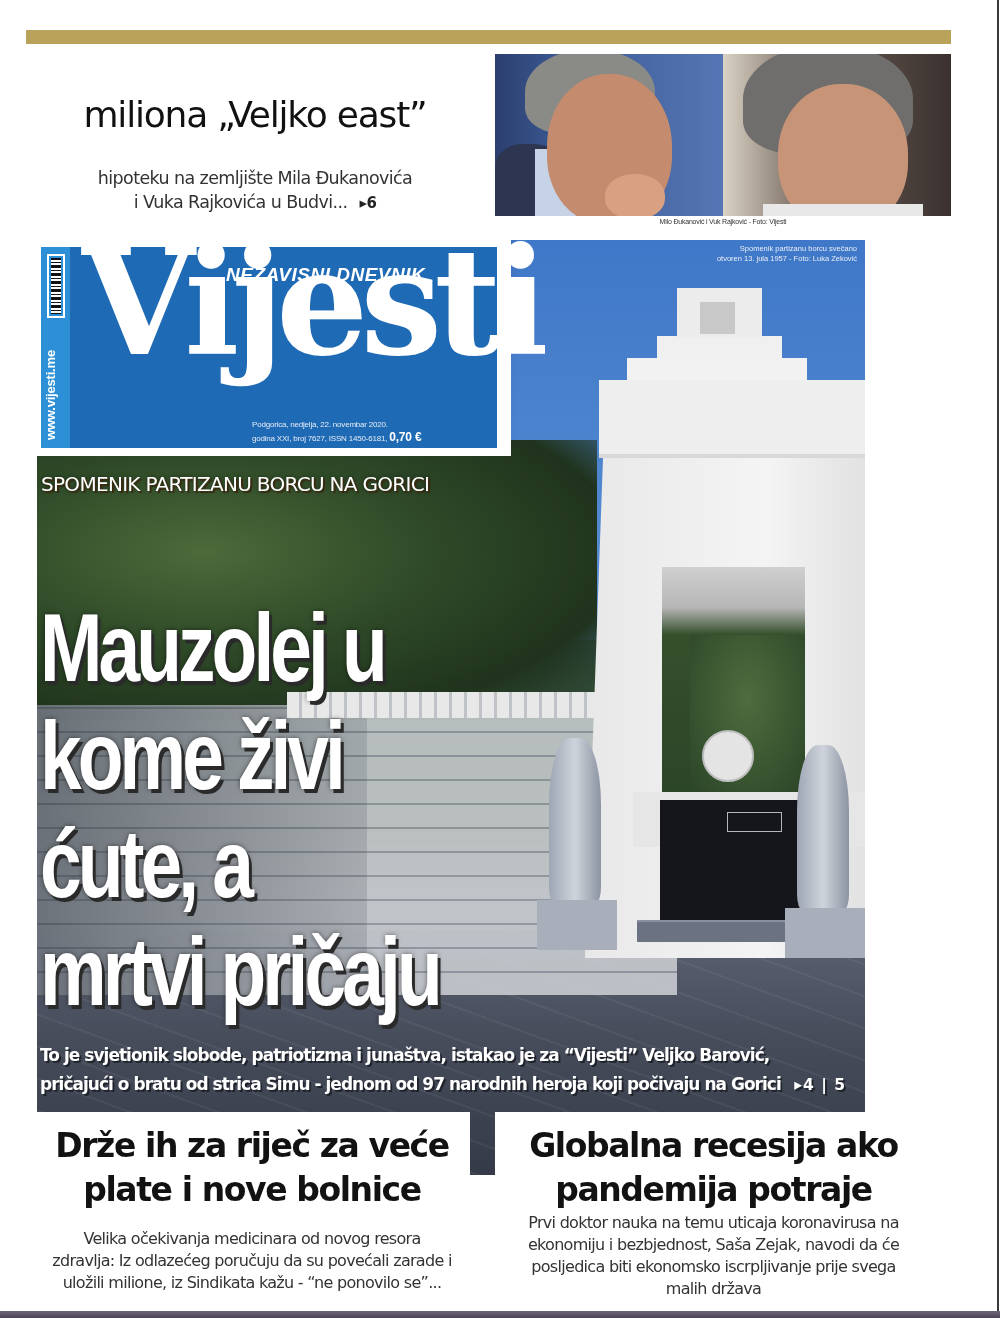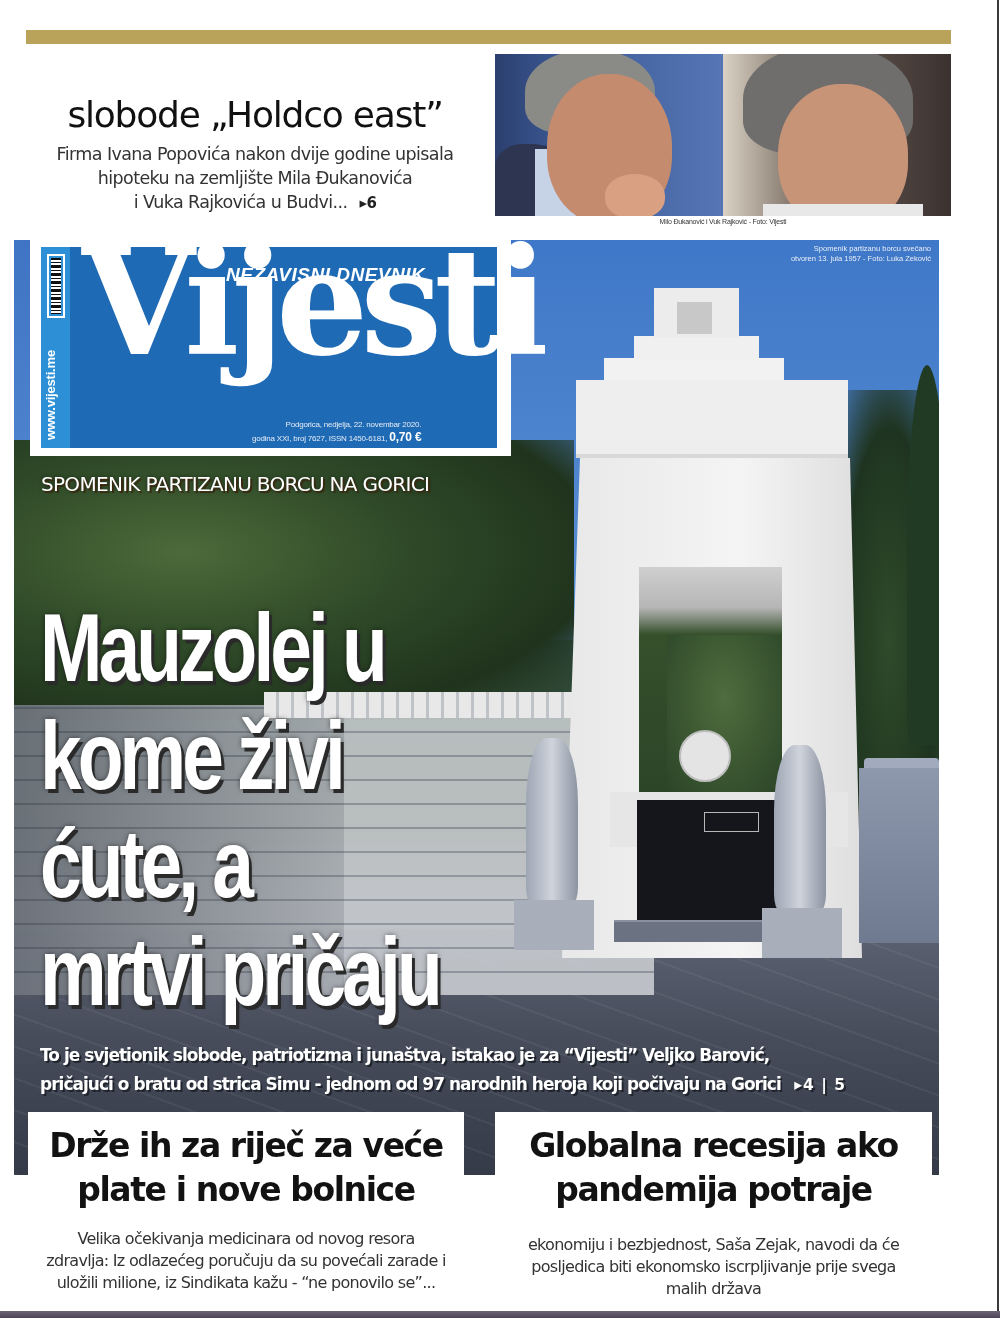--- a/index.html
+++ b/index.html
@@ -20,21 +20,21 @@
   .top-photo { position: absolute; left: 495px; top: 54px; width: 456px; height: 162px; display: flex; overflow: hidden; }
   .portrait { position: relative; flex: 1; overflow: hidden; }
   .portrait-1 { background: linear-gradient(90deg, #2c3f6e 0%, #3b5a96 30%, #5675b4 100%); }
   .portrait-2 { background: linear-gradient(90deg, #d9d2c4 0%, #6a5b52 40%, #3b3230 100%); }
   .face { position: absolute; border-radius: 48% 48% 45% 45%; }
   .hair { position: absolute; border-radius: 50% 50% 30% 30%; }
   .suit { position: absolute; }
   .top-photo-caption { position: absolute; left: 495px; top: 218px; width: 456px; text-align: center; font-size: 7px; color: #333; letter-spacing: -0.2px; }
 
   
-  .hero { position: absolute; left: 14px; top: 240px; width: 925px; height: 935px; overflow: hidden;
+  .hero { position: absolute; left: 37px; top: 240px; width: 828px; height: 935px; overflow: hidden;
     background: linear-gradient(180deg, #3e74c3 0%, #4c82cd 22%, #4a7fc4 38%, #3b5a4a 46%, #2d4530 55%, #44503f 63%, #6f7478 70%, #5f6470 80%, #3e4555 90%, #323846 100%); }
   .sky { position: absolute; left: 480px; top: 0; width: 445px; height: 400px; background: linear-gradient(180deg, #3f78c8, #5a8fd4); }
   .trees-left { position: absolute; left: 0; top: 200px; width: 560px; height: 280px;
     background: radial-gradient(ellipse at 30% 40%, #4c6a3a 0%, #2f4a28 40%, #20331d 75%, rgba(0,0,0,0) 100%); }
   .trees-right { position: absolute; left: 820px; top: 150px; width: 110px; height: 420px;
     background: radial-gradient(ellipse at 50% 60%, #2e4b2a 0%, #1f3420 60%, rgba(0,0,0,0) 100%); }
   .cypress { position: absolute; left: 893px; top: 125px; width: 40px; height: 380px; border-radius: 50% 50% 10% 10%; background: #203a24; }
   .wall { position: absolute; left: 0; top: 465px; width: 640px; height: 290px;
     background: repeating-linear-gradient(0deg, #cfd2d6 0 22px, #9aa0a8 22px 24px),
                 #c5c9cf; opacity: 0.85; }
@@ -67,49 +67,49 @@
 
   
   .masthead-wrap { position: absolute; left: 30px; top: 240px; width: 481px; height: 216px; background: #ffffff; }
   .masthead { position: absolute; left: 41px; top: 247px; width: 456px; height: 201px; background: #1f6ab4; overflow: hidden; }
   .mast-strip { position: absolute; left: 41px; top: 247px; width: 29px; height: 201px; background: #2d90d6; }
   .barcode { position: absolute; left: 47px; top: 254px; width: 18px; height: 64px; background: #fff; padding: 2px;
     background-image: repeating-linear-gradient(0deg, #111 0 3px, #fff 3px 5px, #111 5px 6px, #fff 6px 8px); background-clip: content-box; border: 2px solid #fff; }
   .mast-url { position: absolute; left: 43px; top: 440px; transform: rotate(-90deg); transform-origin: 0 0; width: 112px; font-size: 13px; font-weight: bold; color: #ffffff; white-space: nowrap; letter-spacing: -0.2px; }
   .mast-tagline { position: absolute; left: 226px; top: 264px; font-size: 19px; font-weight: bold; font-style: italic; color: #ffffff; letter-spacing: 0.5px; white-space: nowrap; }
   .mast-logo { position: absolute; left: 82px; top: 228px; font-family: "DejaVu Serif", "Liberation Serif", serif; font-weight: bold; font-size: 148px; color: #ffffff; letter-spacing: -8px; line-height: 1; white-space: nowrap; transform: scaleX(0.98); transform-origin: left; }
-  .mast-info { position: absolute; left: 252px; top: 419px; font-size: 8px; line-height: 12px; color: #e4ecf7; white-space: nowrap; letter-spacing: -0.2px; text-align: right; }
+  .mast-info { position: absolute; left: 252px; top: 419px; font-size: 8px; line-height: 12px; color: #e4ecf7; white-space: nowrap; letter-spacing: -0.2px; }
   .mast-info b { color: #fff; font-size: 12px; }
 
   
   .kicker { position: absolute; left: 41px; top: 472px; width: 470px; font-family: "DejaVu Sans", sans-serif; font-weight: normal; font-size: 20px; line-height: 24px; color: #ffffff; letter-spacing: -0.7px; text-shadow: 2px 2px 0 #3a2a10, 0 0 4px rgba(0,0,0,.6); }
   .hero-headline { position: absolute; left: 40px; top: 594px; width: 600px; font-family: "Liberation Sans", sans-serif; font-weight: bold; font-size: 96px; line-height: 108px; color: #ffffff; letter-spacing: -5px; transform: scaleX(0.78); transform-origin: left top; text-shadow: 4px 4px 0 #2a2a2a, 0 0 6px rgba(0,0,0,.5); white-space: nowrap; }
   .hero-deck { position: absolute; left: 40px; top: 1041px; width: 900px; font-family: "DejaVu Sans", sans-serif; font-weight: bold; font-size: 17.5px; line-height: 29px; color: #ffffff; letter-spacing: -1px; text-shadow: 2px 2px 0 #20242c; transform: scaleX(0.97); transform-origin: left; }
   .hero-deck .page-ref-hero { margin-left: 14px; font-size: 16px; letter-spacing: 1px; }
 
   
   .box { position: absolute; top: 1112px; background: #ffffff; text-align: center; padding-top: 12px; }
-  .box-left { left: 28px; width: 436px; height: 200px; }
+  .box-left { left: 34px; width: 436px; height: 200px; }
   .box-right { left: 495px; width: 437px; height: 200px; }
   .box-title { font-family: "DejaVu Sans", sans-serif; font-size: 33px; line-height: 44px; color: #121212; letter-spacing: -1.4px; }
   .box-text { margin-top: 16px; font-family: "DejaVu Sans", sans-serif; font-size: 16px; line-height: 22px; color: #333; letter-spacing: -0.7px; padding: 0 12px; }
   .box-right .box-text { margin-top: 0; }
 </style>
 </head>
 <body>
 
 <div class="gold-bar" style="background:#b9a35a"></div>
 
 <div class="top-story">
   <h2 class="top-headline">
     <br>
-    <span>slobode „Holdco east”</span>
+    <span>miliona „Veljko east”</span>
   </h2>
   <p class="top-deck">
-    <span>Firma Ivana Popovića nakon dvije godine upisala</span><br>
+    <br>
     <span>hipoteku na zemljište Mila Đukanovića</span><br>
     <span>i Vuka Rajkovića u Budvi...</span><span class="page-ref">▸6</span>
   </p>
 </div>
 
 <div class="top-photo">
   <div class="portrait portrait-1">
     <div class="suit" style="left:0;top:90px;width:90px;height:80px;background:#2d3550;border-radius:30% 60% 0 0;"></div>
     <div class="suit" style="left:40px;top:95px;width:55px;height:70px;background:#c6d2e6;"></div>
     <div class="hair" style="left:30px;top:-5px;width:130px;height:85px;background:#8a8a86;"></div>
@@ -200,21 +200,21 @@
     <span>uložili milione, iz Sindikata kažu - “ne ponovilo se”...</span>
   </p>
 </div>
 
 <div class="box box-right">
   <h3 class="box-title">
     <span>Globalna recesija ako</span><br>
     <span>pandemija potraje</span>
   </h3>
   <p class="box-text">
-    <br>
+    <span>Prvi doktor nauka na temu uticaja koronavirusa na</span><br>
     <span>ekonomiju i bezbjednost, Saša Zejak, navodi da će</span><br>
     <span>posljedica biti ekonomsko iscrpljivanje prije svega</span><br>
     <span>malih država</span>
   </p>
 </div>
 
 <div class="right-rule"></div>
 <div class="bottom-rule"></div>
 
 </body></html>

